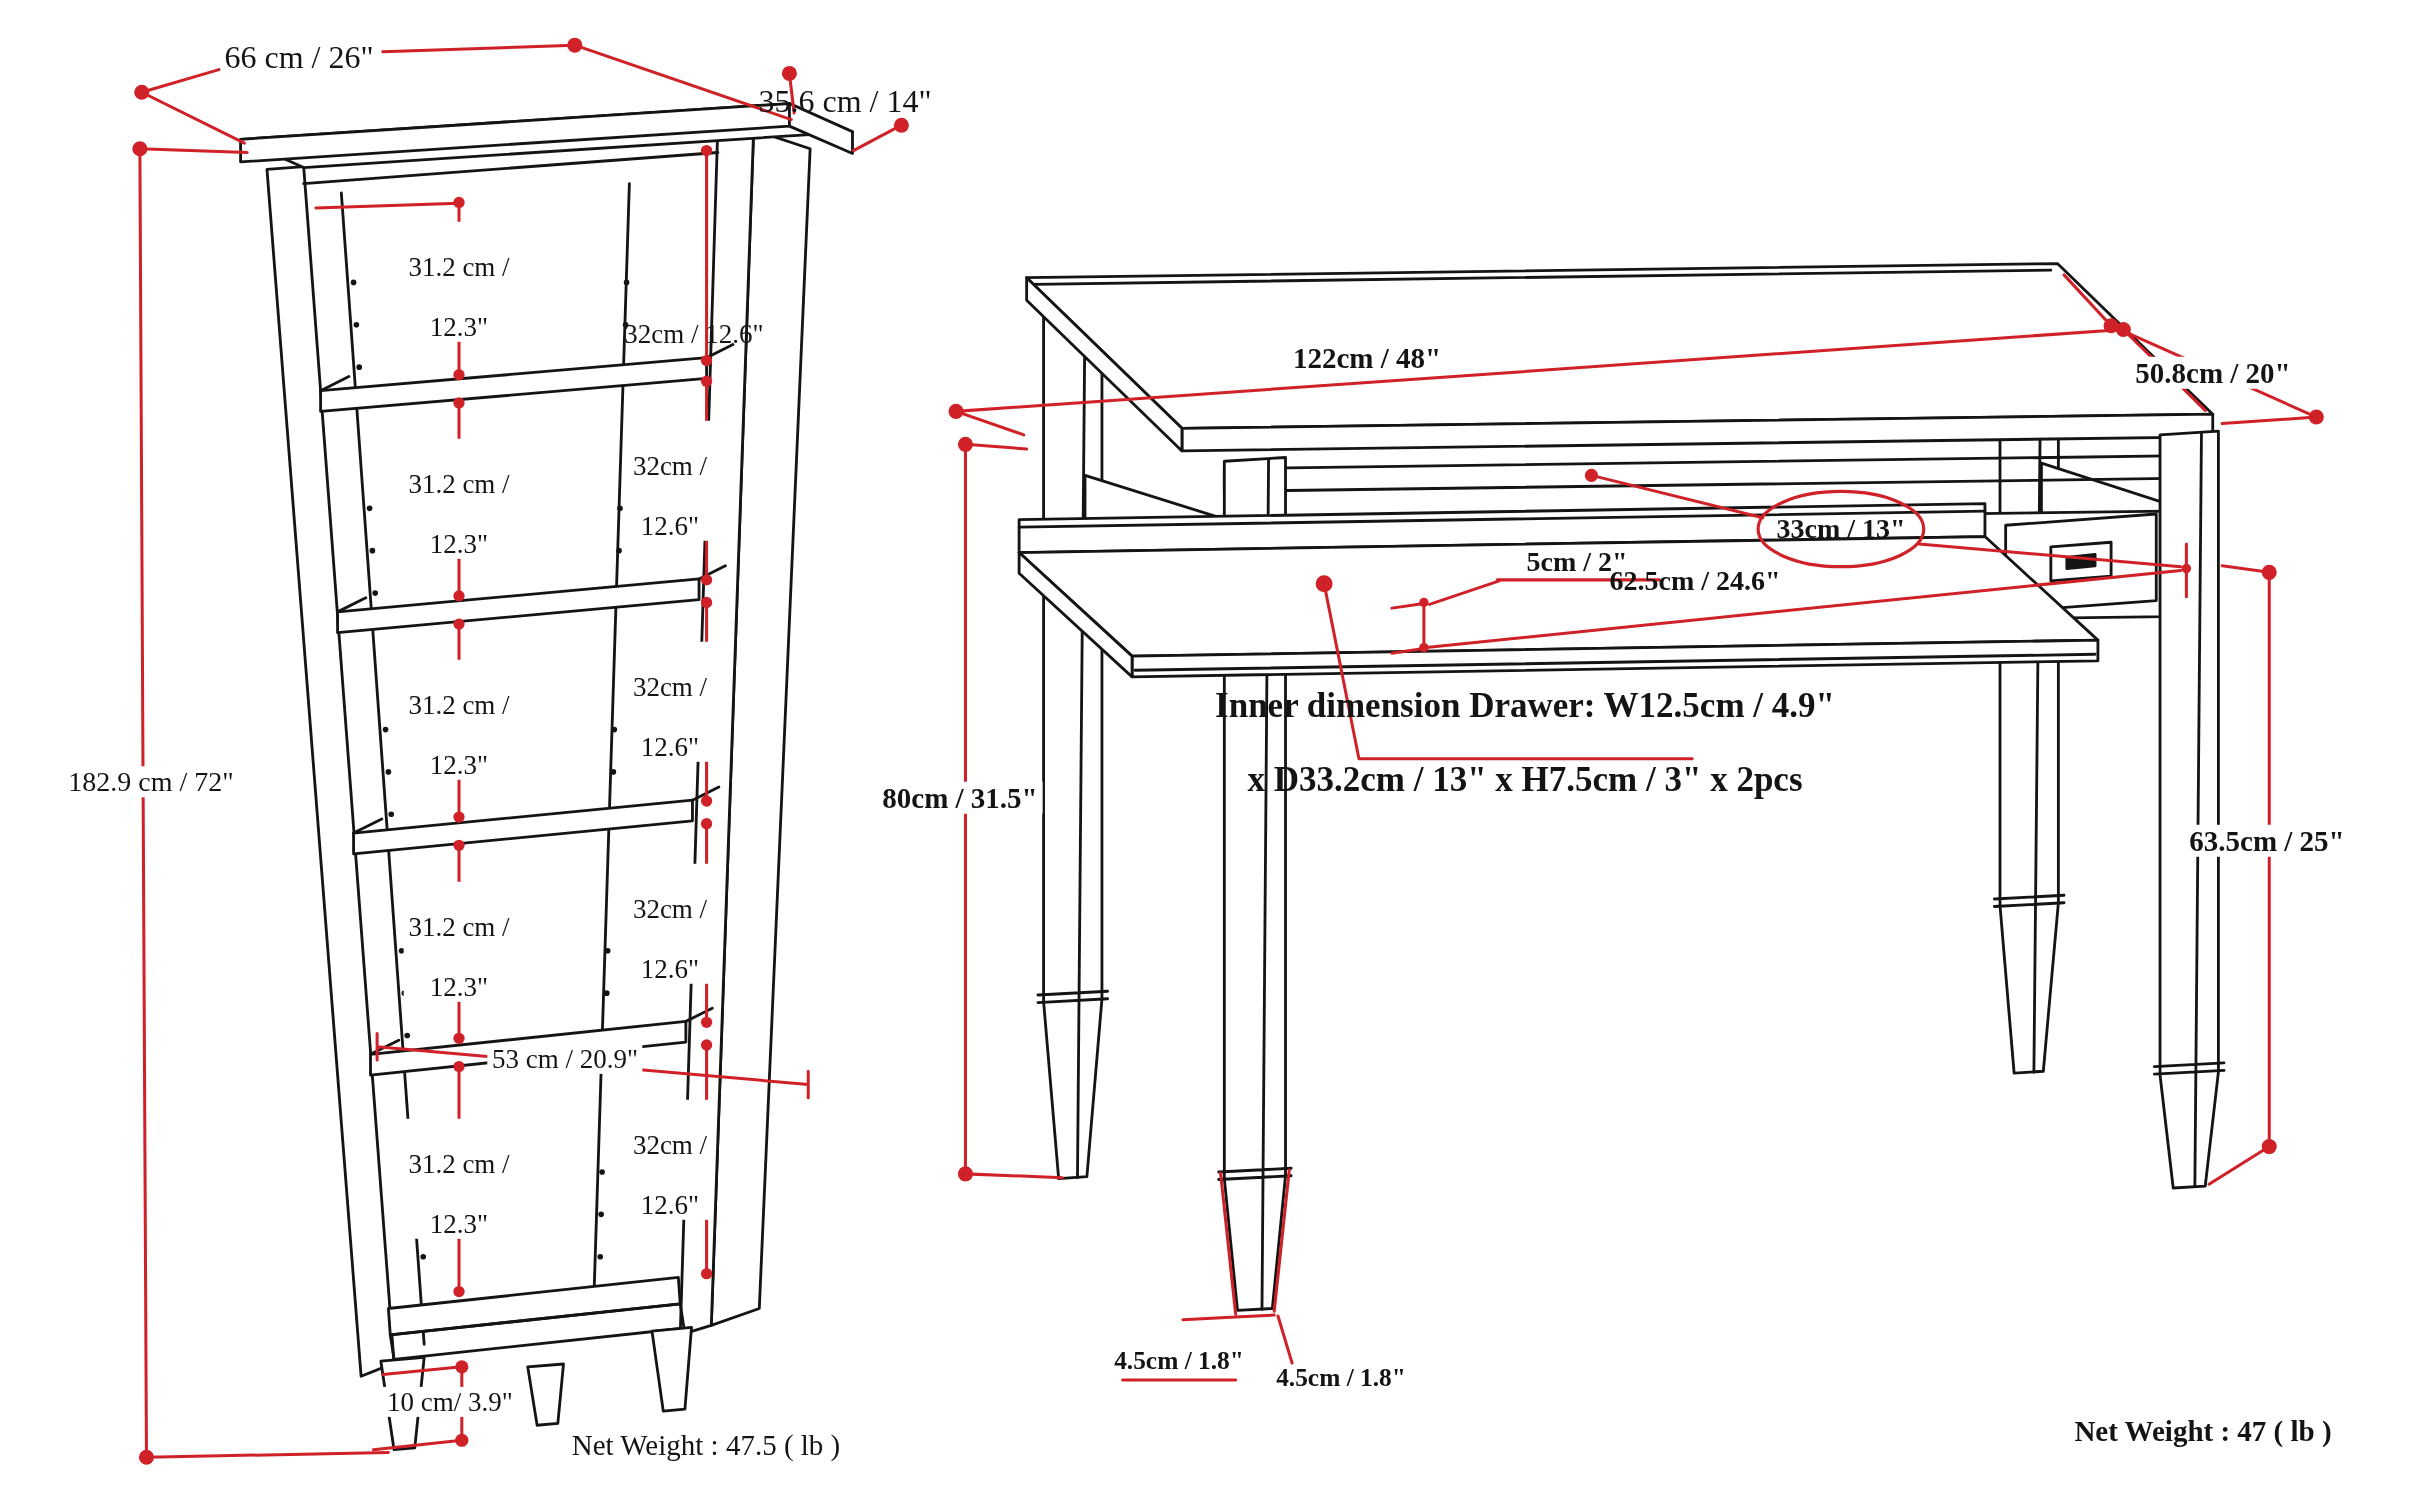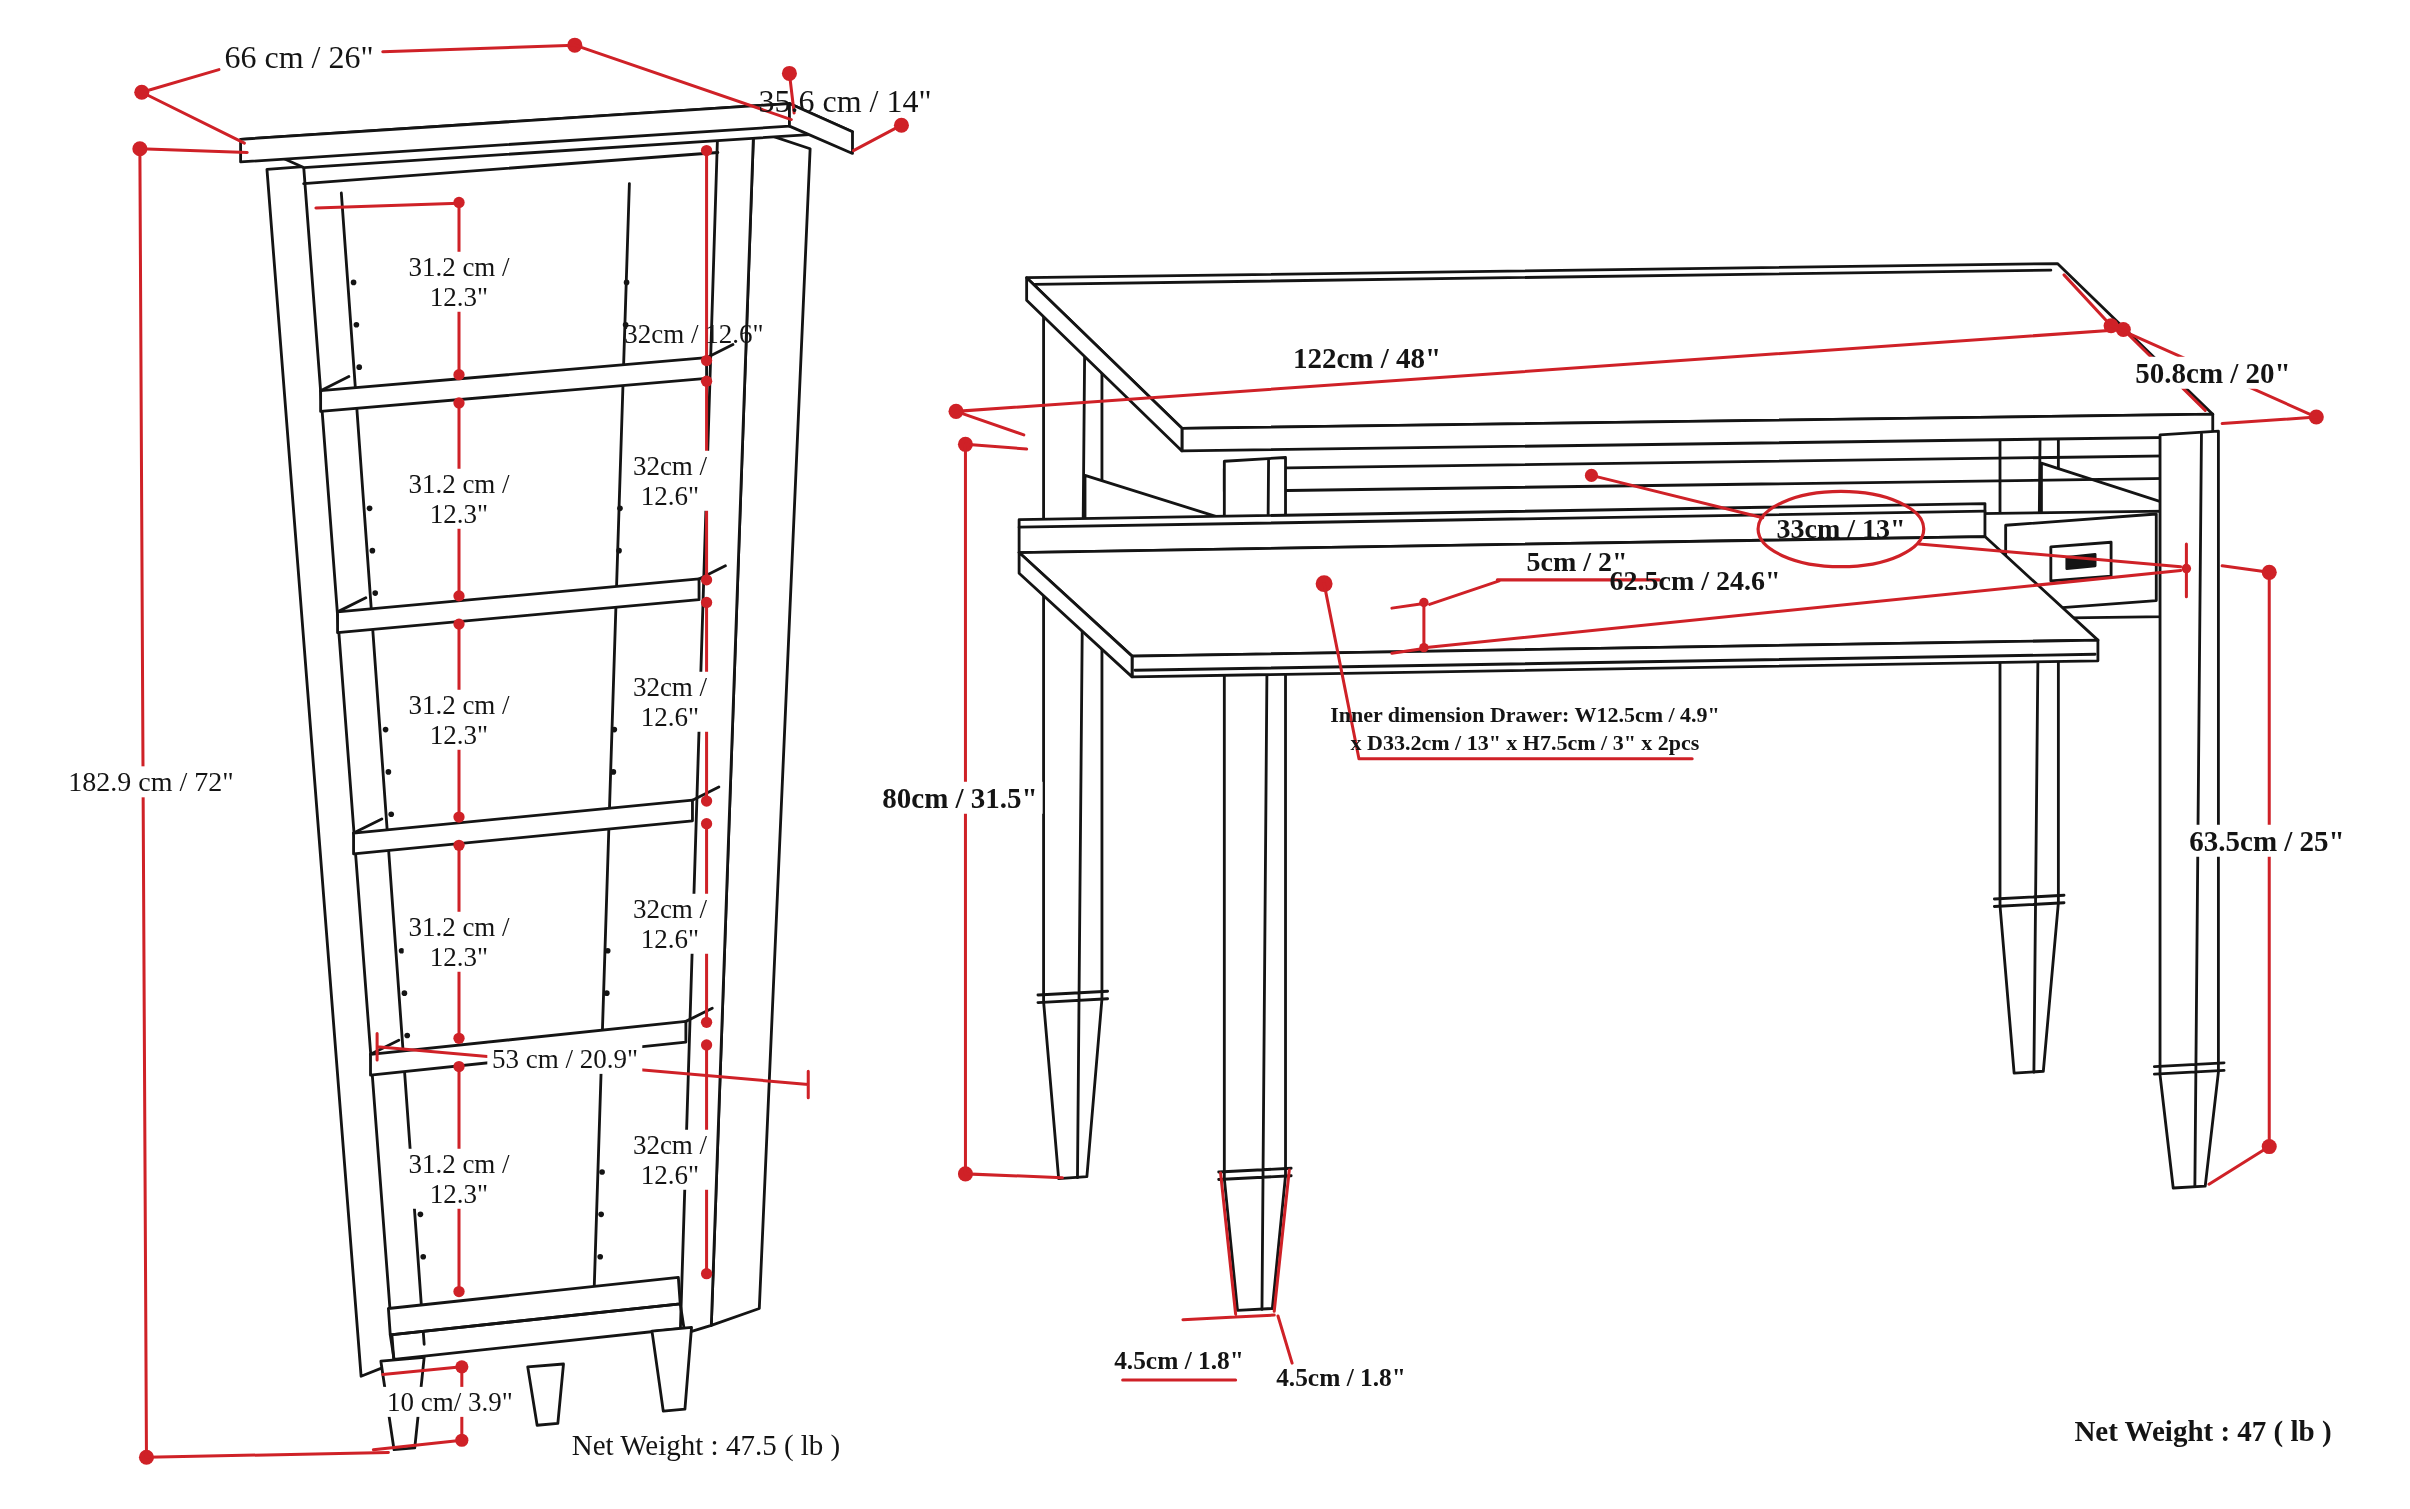--- a/index.html
+++ b/index.html
@@ -3,21 +3,21 @@
 <meta charset="utf-8">
 <style>
   html,body{margin:0;padding:0;background:#ffffff;}
   #stage{position:relative;width:2411px;height:1509px;background:#ffffff;overflow:hidden;
          font-family:"Liberation Serif", serif;color:#141414;}
   #stage svg{position:absolute;left:0;top:0;}
   .lbl{position:absolute;transform:translate(-50%,-50%);white-space:nowrap;text-align:center;
        color:#141414;line-height:1.12;}
   .b{font-weight:bold;}
   .mask{background:#ffffff;padding:0 4.7px;}
-  .two span{display:block;}
+  .two span{display:block;margin-top:30px;}
   path{fill:none;stroke:#141414;stroke-width:3;stroke-linecap:round;stroke-linejoin:round;}
   path.f{fill:#ffffff;}
   .red path{stroke:#cf2127;stroke-width:3.2;fill:none;}
   .red circle{fill:#cf2127;stroke:none;}
   .red ellipse{stroke:#cf2127;stroke-width:3.4;fill:none;}
   circle.pin{fill:#141414;stroke:none;}
   path.dark{fill:#141414;stroke:#141414;}
 </style>
 </head>
 <body>
@@ -269,20 +269,20 @@
 
   <div class="lbl b mask" style="left:1367px;top:358px;font-size:29px;">122cm / 48"</div>
   <div class="lbl b mask" style="left:2213px;top:373px;font-size:29px;">50.8cm / 20"</div>
   <div class="lbl b" style="left:1841px;top:529px;font-size:28px;">33cm / 13"</div>
   <div class="lbl b" style="left:1577px;top:562px;font-size:28px;">5cm / 2"</div>
   <div class="lbl b" style="left:1695px;top:581px;font-size:28px;">62.5cm / 24.6"</div>
   <div class="lbl b mask" style="left:960px;top:798px;font-size:29px;">80cm / 31.5"</div>
   <div class="lbl b mask" style="left:2267px;top:841px;font-size:29px;">63.5cm / 25"</div>
   <div class="lbl b" style="left:1179px;top:1360px;font-size:25.4px;">4.5cm / 1.8"</div>
   <div class="lbl b" style="left:1341px;top:1377px;font-size:25.4px;">4.5cm / 1.8"</div>
-  <div class="lbl b two" style="left:1525px;top:728px;font-size:22px;line-height:1.25;">
+  <div class="lbl b two" style="left:1525px;top:728px;font-size:35px;line-height:1.25;">
     <span>Inner dimension Drawer: W12.5cm / 4.9"</span>
     <span>x D33.2cm / 13" x H7.5cm / 3" x 2pcs</span>
   </div>
   <div class="lbl b" style="left:2203px;top:1431px;font-size:29px;">Net Weight : 47 ( lb )</div>
 
 </div>
 
 
 </body></html>

